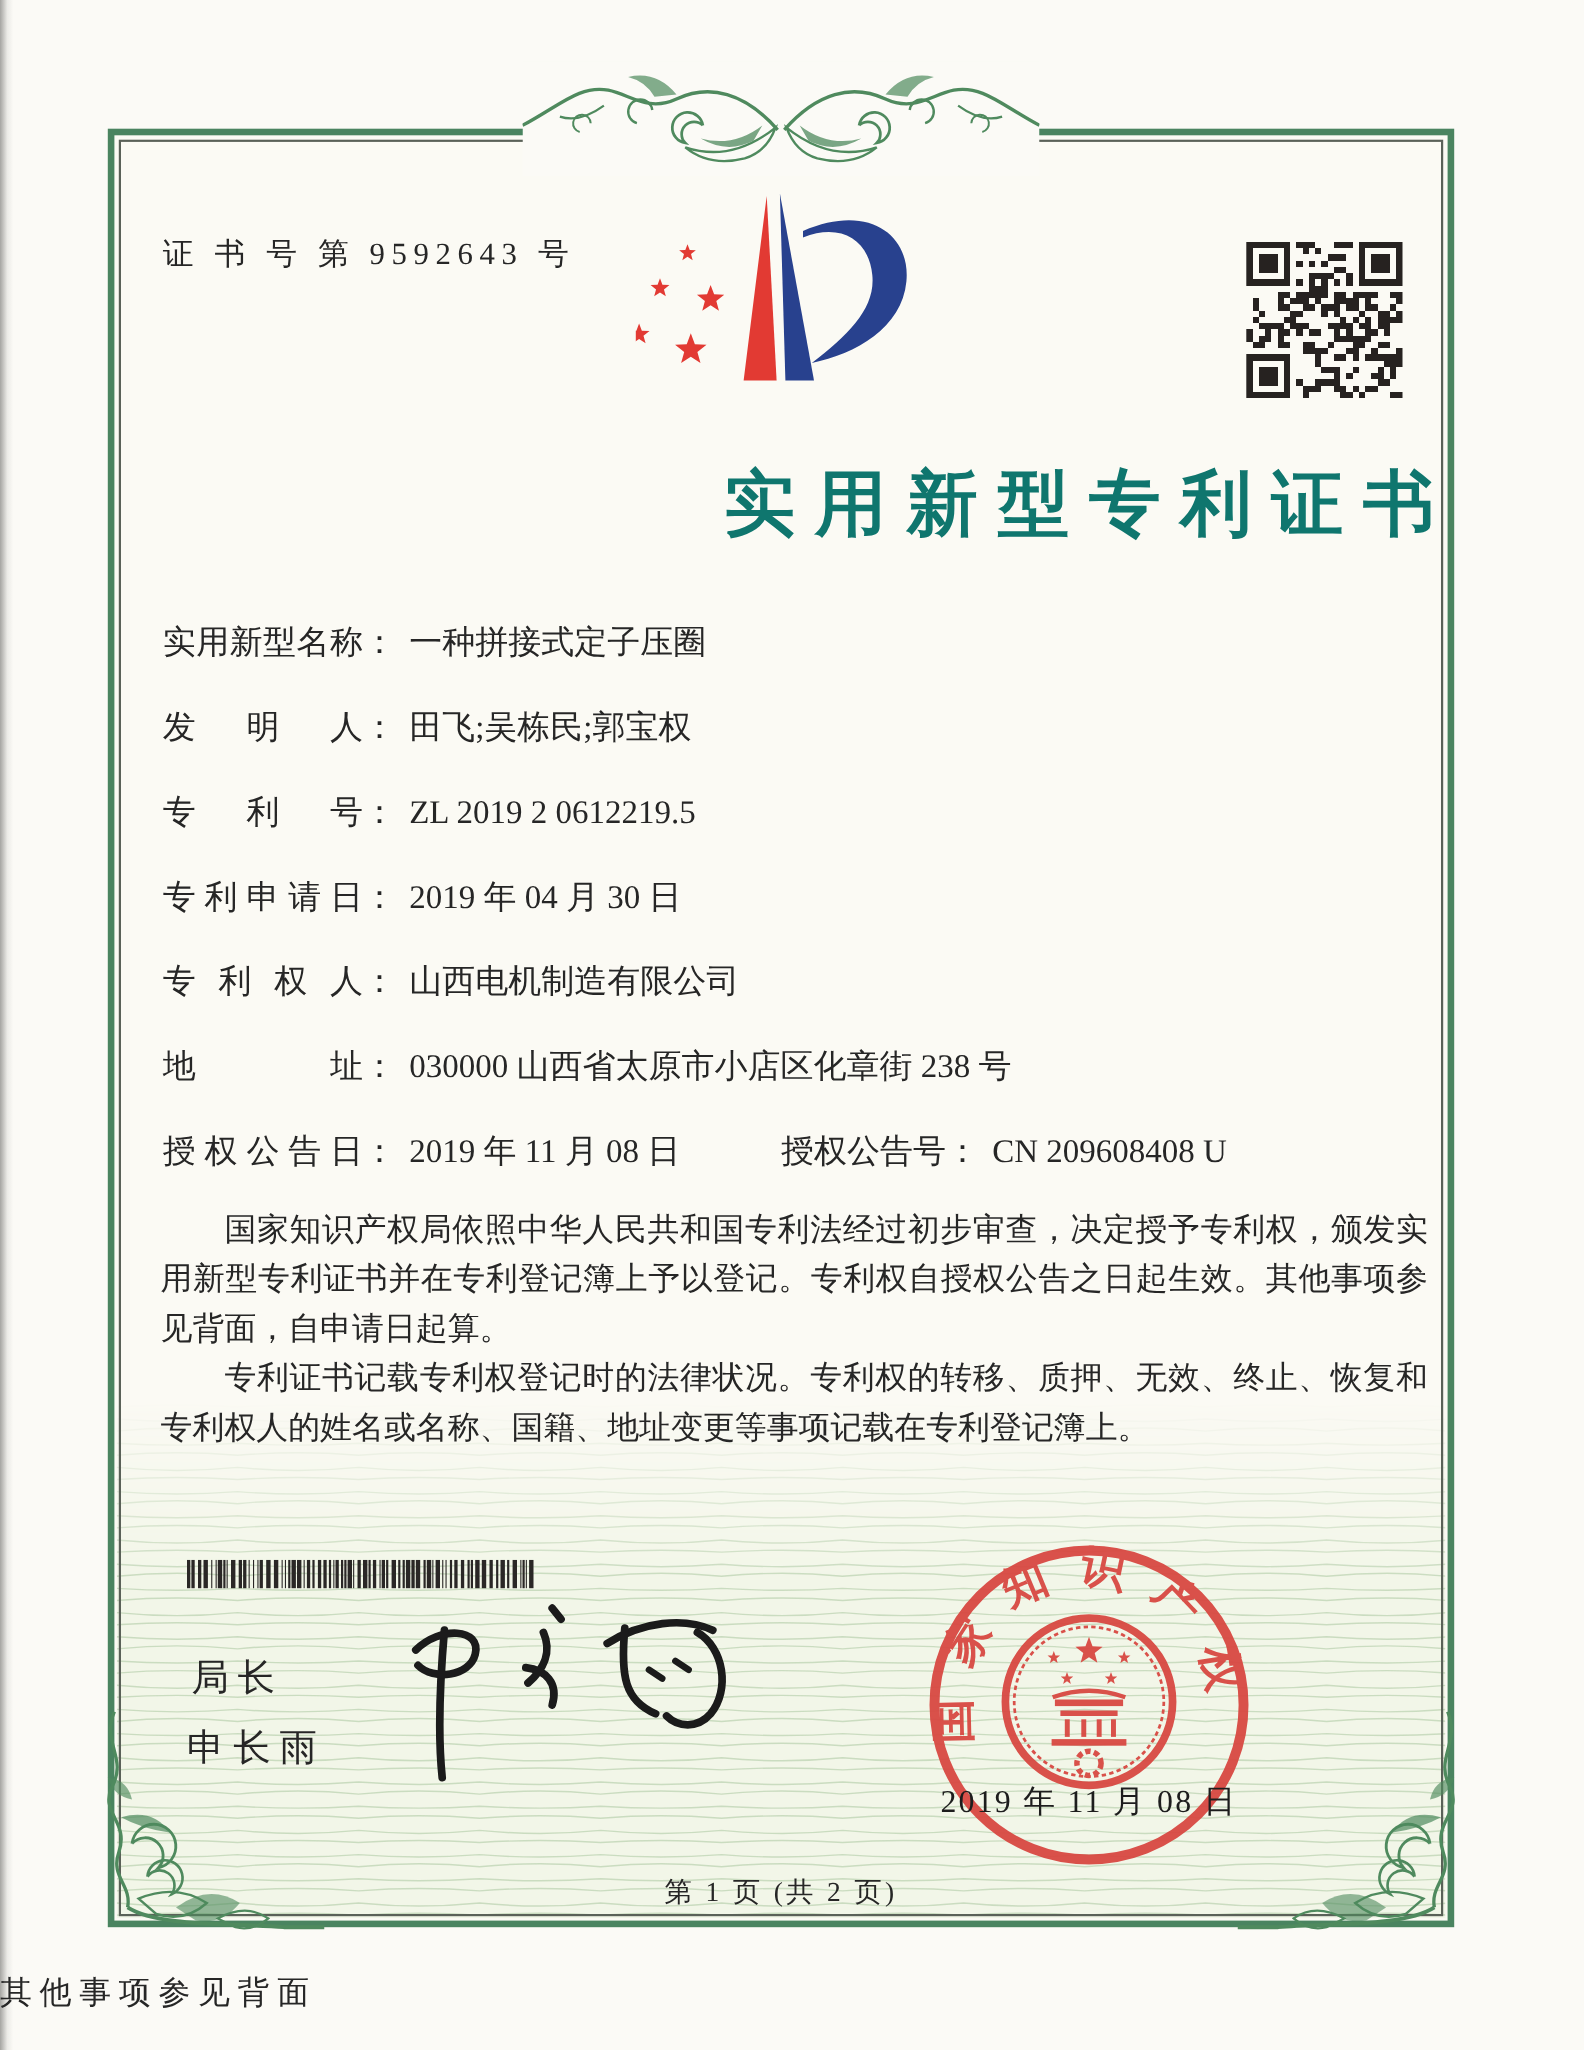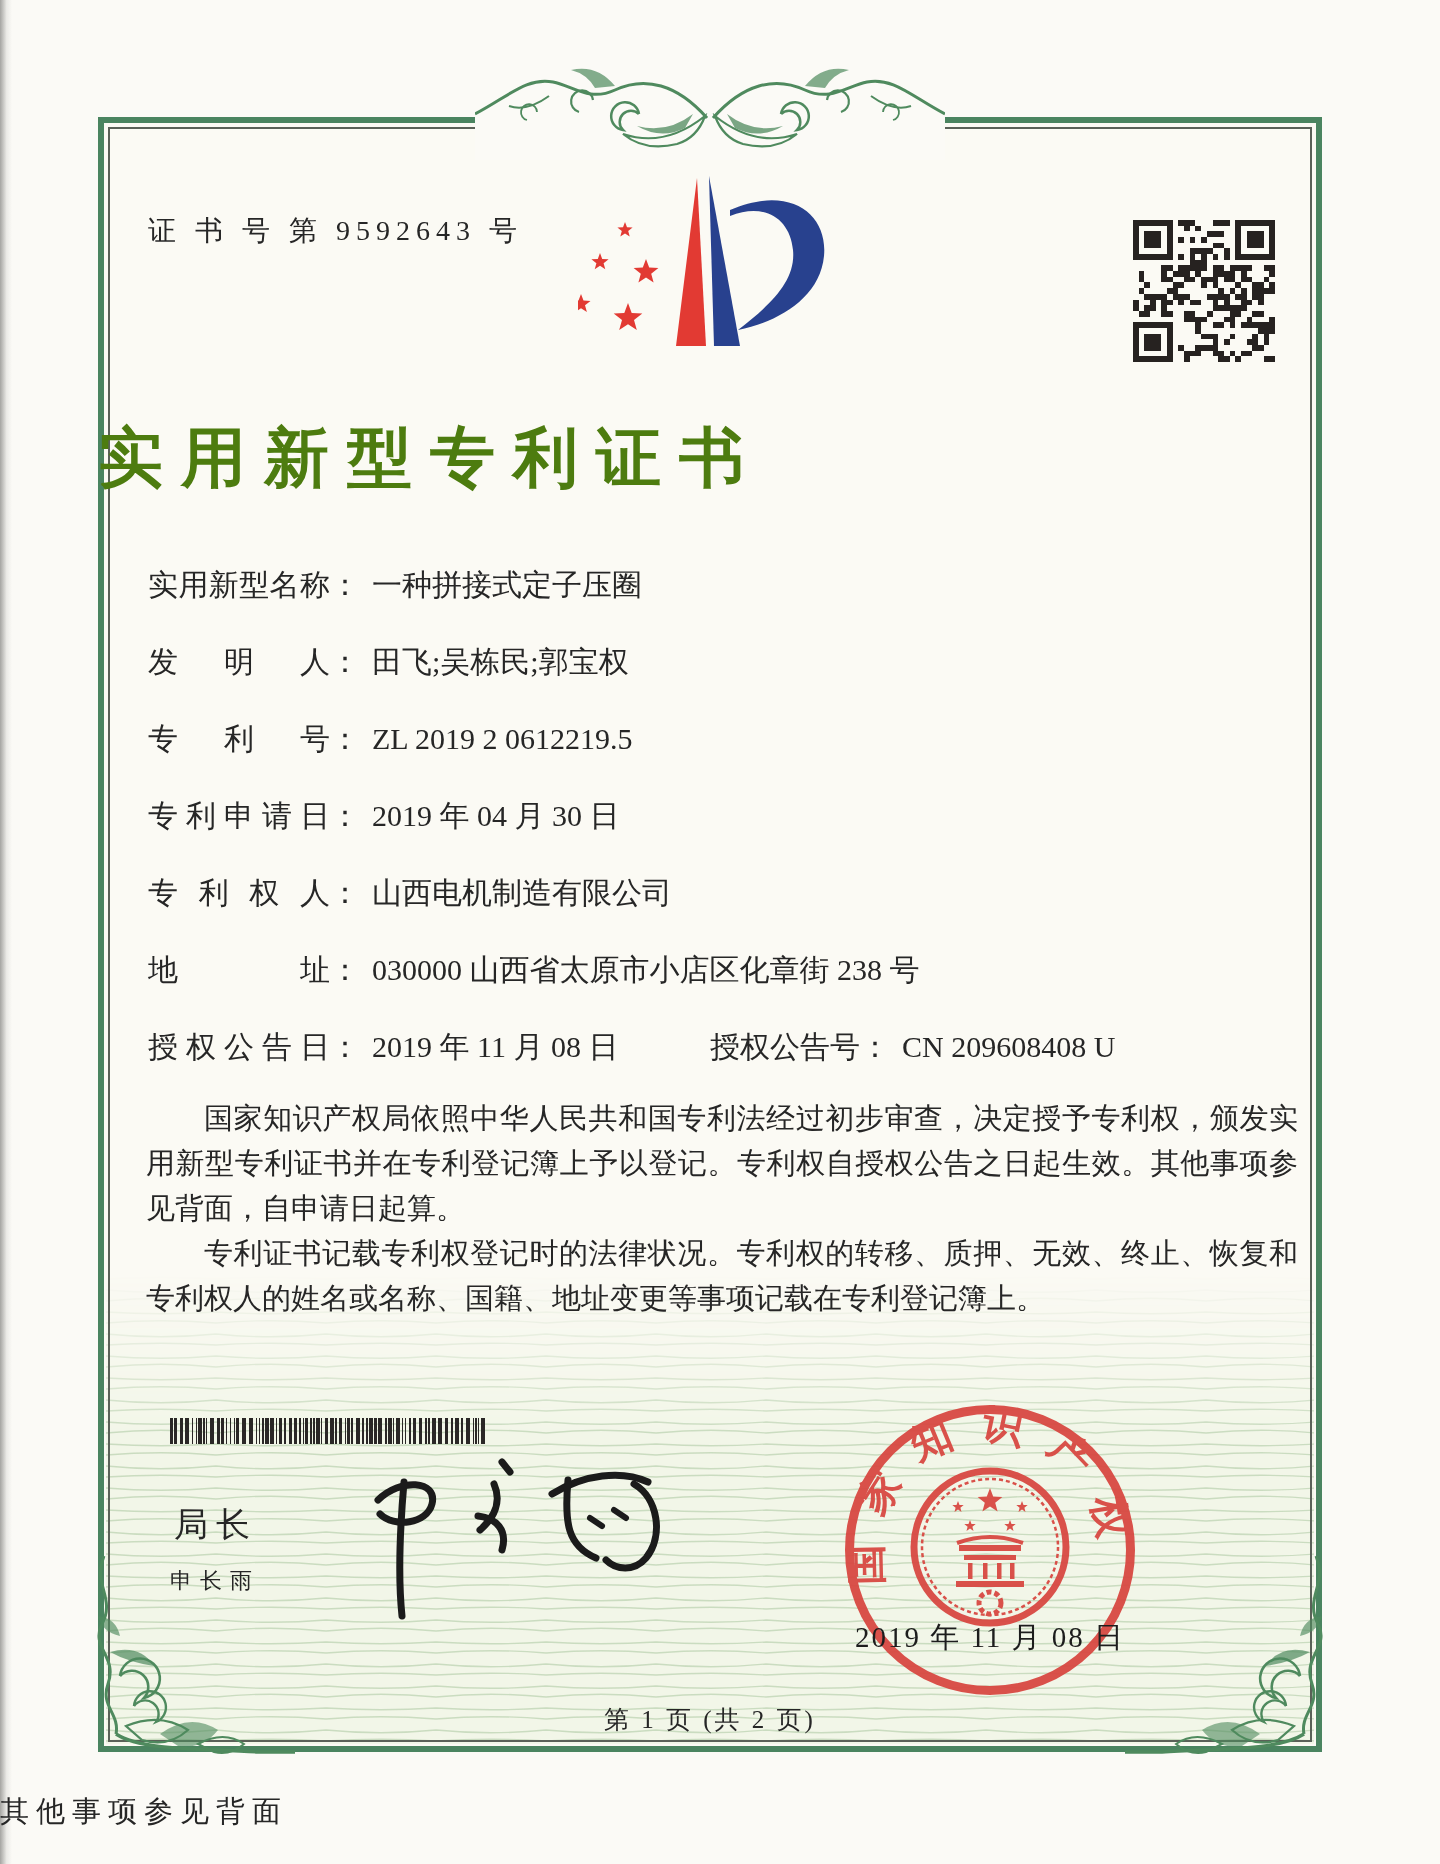--- a/index.html
+++ b/index.html
@@ -16,37 +16,37 @@
         mask-image:linear-gradient(180deg,transparent,#000 34%);}
   
   .top-ornament{position:absolute;left:475px;top:56px;width:470px;height:104px;}
   .corner-flourish{position:absolute;width:205px;height:205px;}
   .corner-flourish.left{left:90px;top:1556px;}
   .corner-flourish.right{left:1125px;top:1556px;transform:scaleX(-1);}
   
   .cert-number{position:absolute;left:148px;top:212px;font-size:28px;letter-spacing:6px;}
   .patent-logo{position:absolute;left:578px;top:176px;}
   .qr{position:absolute;left:1133px;top:220px;width:142px;height:142px;}
-  .page-title{position:absolute;left:98px;top:414px;width:1224px;text-align:left;
-        font-size:65px;font-weight:bold;letter-spacing:18px;color:#4d7c0f;}
+  .page-title{position:absolute;left:98px;top:414px;width:1224px;text-align:right;
+        font-size:65px;font-weight:bold;letter-spacing:18px;color:#0f766e;}
   
   .field-row{position:absolute;left:148px;font-size:30px;line-height:40px;white-space:nowrap;}
   .field-label{display:inline-block;width:182px;text-align:justify;text-align-last:justify;}
   .field-colon{display:inline-block;}
   .field-value{display:inline-block;margin-left:12px;}
   .field-second{position:absolute;left:562px;top:0;}
   
   .legal-text{position:absolute;left:146px;top:1096px;width:1152px;font-size:29px;
         line-height:45px;text-align:justify;}
   .legal-text p{margin:0;text-indent:2em;}
   
   .barcode{position:absolute;left:170px;top:1418px;width:318px;height:26px;}
   .director-title{position:absolute;left:174px;top:1502px;font-size:34px;letter-spacing:8px;
         font-family:"Liberation Sans","DejaVu Sans",sans-serif;}
-  .director-name{position:absolute;left:170px;top:1566px;font-size:22px;letter-spacing:8px;
+  .director-name{position:absolute;left:170px;top:1566px;font-size:34px;letter-spacing:8px;
         font-family:Liberation Serif, serif;}
   .signature{position:absolute;left:352px;top:1448px;}
   .seal{position:absolute;left:845px;top:1405px;width:290px;height:290px;opacity:.93;}
   .seal-ring{position:absolute;left:0;top:0;width:290px;height:290px;border-radius:50%;
         border:9px solid #d8453f;box-sizing:border-box;}
   .seal-date{position:absolute;left:845px;top:1618px;width:290px;text-align:center;
         font-size:29px;letter-spacing:2px;color:#1d1d1d;z-index:5;}
   .page-number{position:absolute;left:98px;top:1703px;width:1224px;text-align:center;font-size:25px;letter-spacing:3px;}
   .back-note{position:absolute;left:0;top:1792px;width:1440px;text-align:left;font-size:29px;letter-spacing:7px;}
   svg{display:block;}

